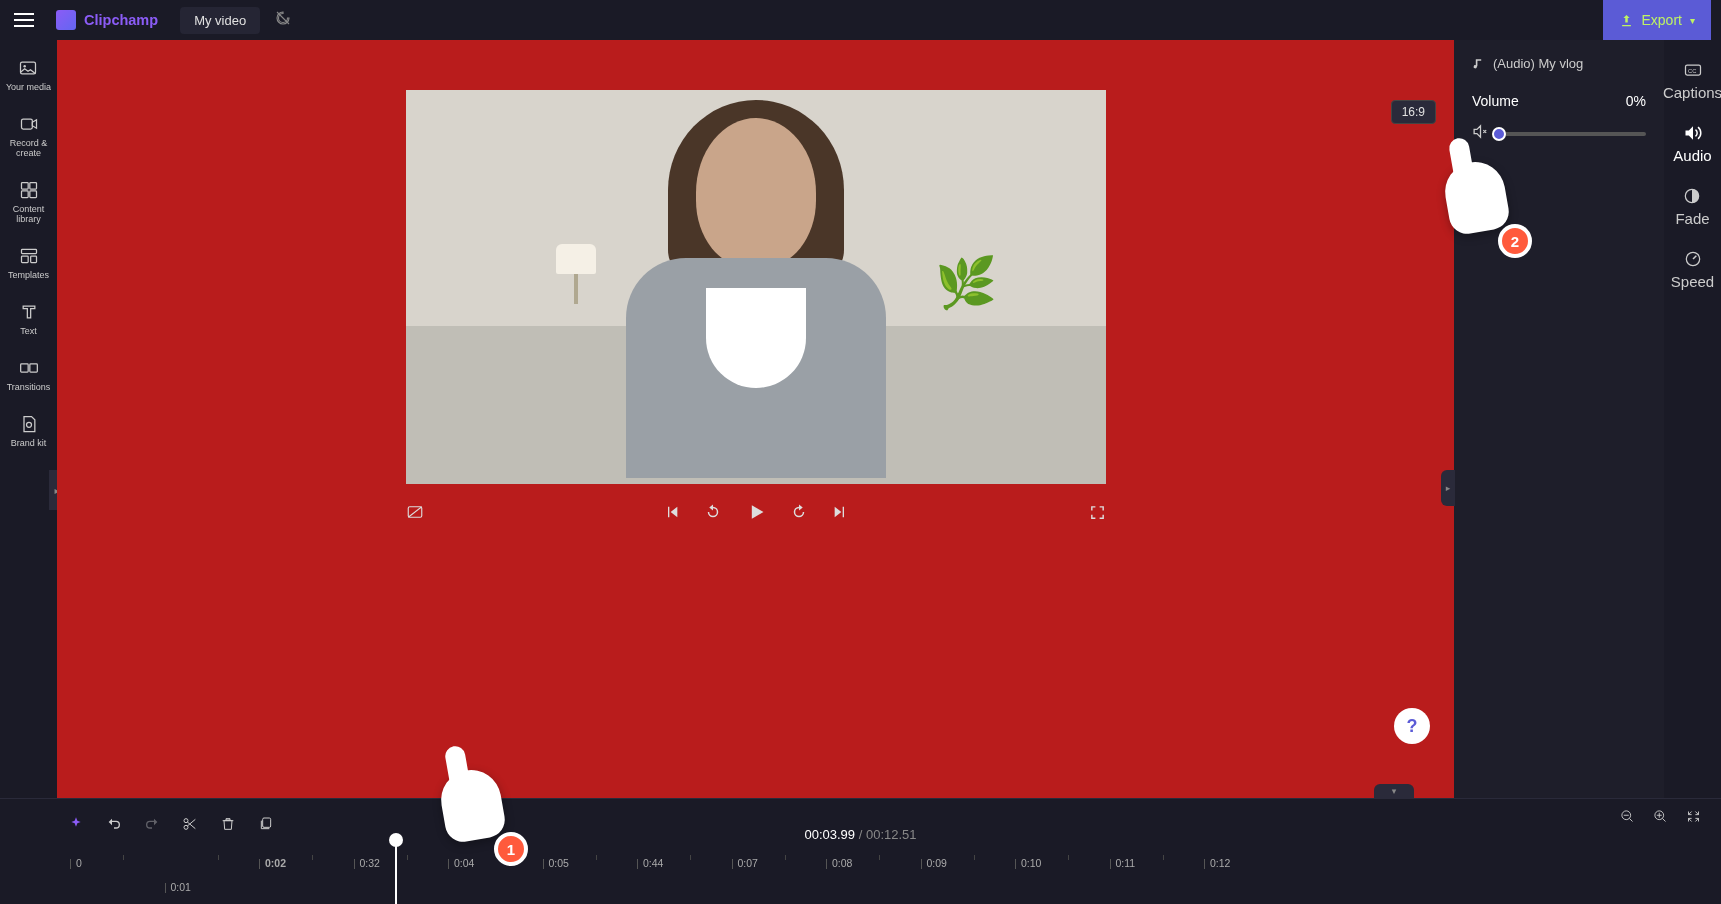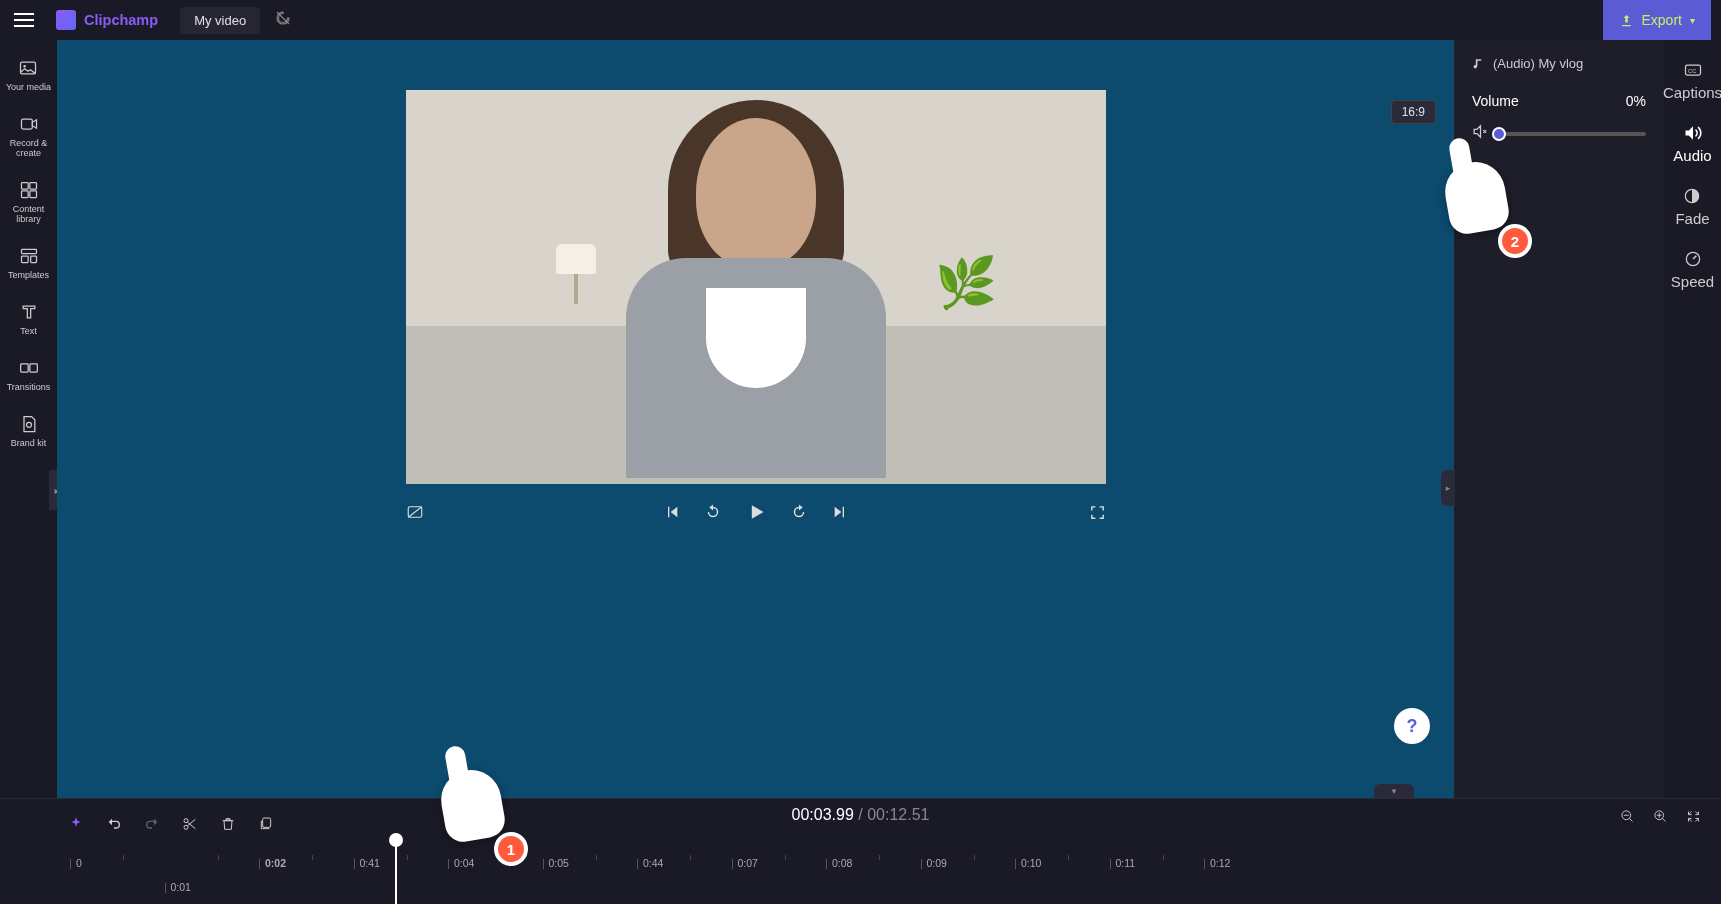--- a/index.html
+++ b/index.html
@@ -20,21 +20,21 @@
 
 
 .main { display: flex; height: 758px; }
 .left-rail { width: 57px; background: #1a1a26; display: flex; flex-direction: column; align-items: center; padding-top: 8px; gap: 2px; position: relative; }
 .rail-item { display: flex; flex-direction: column; align-items: center; gap: 4px; padding: 10px 2px; cursor: pointer; color: #ccc; }
 .rail-item svg { width: 20px; height: 20px; }
 .rail-label { font-size: 9px; text-align: center; line-height: 10px; }
 .rail-expand { position: absolute; right: -8px; top: 430px; width: 16px; height: 40px; background: #2a2a3a; border-radius: 0 6px 6px 0; display: flex; align-items: center; justify-content: center; color: #888; font-size: 10px; cursor: pointer; }
 
 
-.preview-area { flex: 1; display: flex; flex-direction: column; align-items: center; position: relative; padding-top: 50px; background: #0c4a6e; }
+.preview-area { flex: 1; display: flex; flex-direction: column; align-items: center; position: relative; padding-top: 50px; background: #b91c1c; }
 .aspect-badge { position: absolute; top: 60px; right: 18px; background: #2a2a3a; border: 1px solid #444; padding: 4px 10px; border-radius: 4px; font-size: 12px; cursor: pointer; }
 .preview-canvas { width: 700px; height: 394px; background: linear-gradient(to bottom,#d8d4cc 0%,#d8d4cc 60%,#c0beb6 60%,#c0beb6 100%); position: relative; overflow: hidden; }
 .person { position: absolute; left: 50%; top: 28px; transform: translateX(-50%); width: 260px; height: 366px; }
 .person-head { width: 120px; height: 150px; background: #c9a58a; border-radius: 50% 50% 45% 45%; margin: 0 auto; position: relative; }
 .person-hair { position: absolute; top: -18px; left: -28px; right: -28px; height: 180px; background: #4a3628; border-radius: 60% 60% 20% 20%; z-index: -1; }
 .person-body { width: 260px; height: 220px; background: #9aa0a6; border-radius: 60px 60px 0 0; margin-top: -10px; position: relative; }
 .person-shirt { position: absolute; top: 30px; left: 50%; transform: translateX(-50%); width: 100px; height: 100px; background: #fff; border-radius: 0 0 50% 50%; }
 .lamp { position: absolute; bottom: 180px; left: 150px; width: 40px; height: 60px; }
 .lamp-shade { width: 40px; height: 30px; background: #f5f0e6; border-radius: 6px 6px 2px 2px; }
 .lamp-stem { width: 4px; height: 30px; background: #b0a890; margin: 0 auto; }
@@ -61,21 +61,21 @@
 
 .right-rail { width: 57px; background: #1a1a26; display: flex; flex-direction: column; align-items: center; padding-top: 14px; gap: 10px; }
 .rr-item { display: flex; flex-direction: column; align-items: center; gap: 4px; padding: 6px 2px; cursor: pointer; color: #ccc; }
 .rr-item.active { color: #fff; }
 .rr-label { font-size: 15px; }
 
 
 .timeline-section { border-top: 1px solid #2a2a3a; padding: 10px 12px 0 68px; background: #1a1a26; height: 280px; position: relative; }
 .tl-toolbar { display: flex; align-items: center; gap: 22px; height: 30px; }
 .tl-tool { color: #ccc; cursor: pointer; display: flex; }
-.tl-time { position: absolute; left: 50%; transform: translateX(-50%); top: 7px; font-size: 16px; }
+.tl-time { position: absolute; left: 50%; transform: translateX(-50%); top: 28px; font-size: 13px; }
 .tl-time .cur { color: #fff; }
 .tl-time .dur { color: #888; }
 .tl-zoom { position: absolute; right: 20px; top: 10px; display: flex; gap: 18px; color: #ccc; }
 
 .ruler { display: flex; height: 28px; margin-top: 10px; position: relative; align-items: center; }
 .ruler-tick { position: absolute; font-size: 10.5px; color: #aaa; }
 .ruler-tick::before { content: ""; position: absolute; left: -6px; top: 2px; width: 1px; height: 10px; background: #555; }
 .ruler-minor { position: absolute; top: 6px; width: 1px; height: 5px; background: #444; }
 
 .playhead { position: absolute; left: 395px; top: 42px; width: 2px; height: 190px; background: #fff; z-index: 50; }
@@ -354,21 +354,21 @@
       </div>
   </div>
 
   <div class="ruler" id="ruler">
       <div class="ruler-tick" style="left: 8px;">0</div>
       <div class="ruler-minor" style="left: 55.25px;"></div>
       <div class="ruler-tick" style="left: 102.5px; margin-top: 48px;">0:01</div>
       <div class="ruler-minor" style="left: 149.75px;"></div>
       <div class="ruler-tick" style="left: 197px; font-weight: bold;">0:02</div>
       <div class="ruler-minor" style="left: 244.25px;"></div>
-      <div class="ruler-tick" style="left: 291.5px;">0:41</div>
+      <div class="ruler-tick" style="left: 291.5px;">0:32</div>
       <div class="ruler-minor" style="left: 338.75px;"></div>
       <div class="ruler-tick" style="left: 386px;">0:04</div>
       <div class="ruler-minor" style="left: 433.25px;"></div>
       <div class="ruler-tick" style="left: 480.5px;">0:05</div>
       <div class="ruler-minor" style="left: 527.75px;"></div>
       <div class="ruler-tick" style="left: 575px;">0:44</div>
       <div class="ruler-minor" style="left: 622.25px;"></div>
       <div class="ruler-tick" style="left: 669.5px;">0:07</div>
       <div class="ruler-minor" style="left: 716.75px;"></div>
       <div class="ruler-tick" style="left: 764px;">0:08</div>

